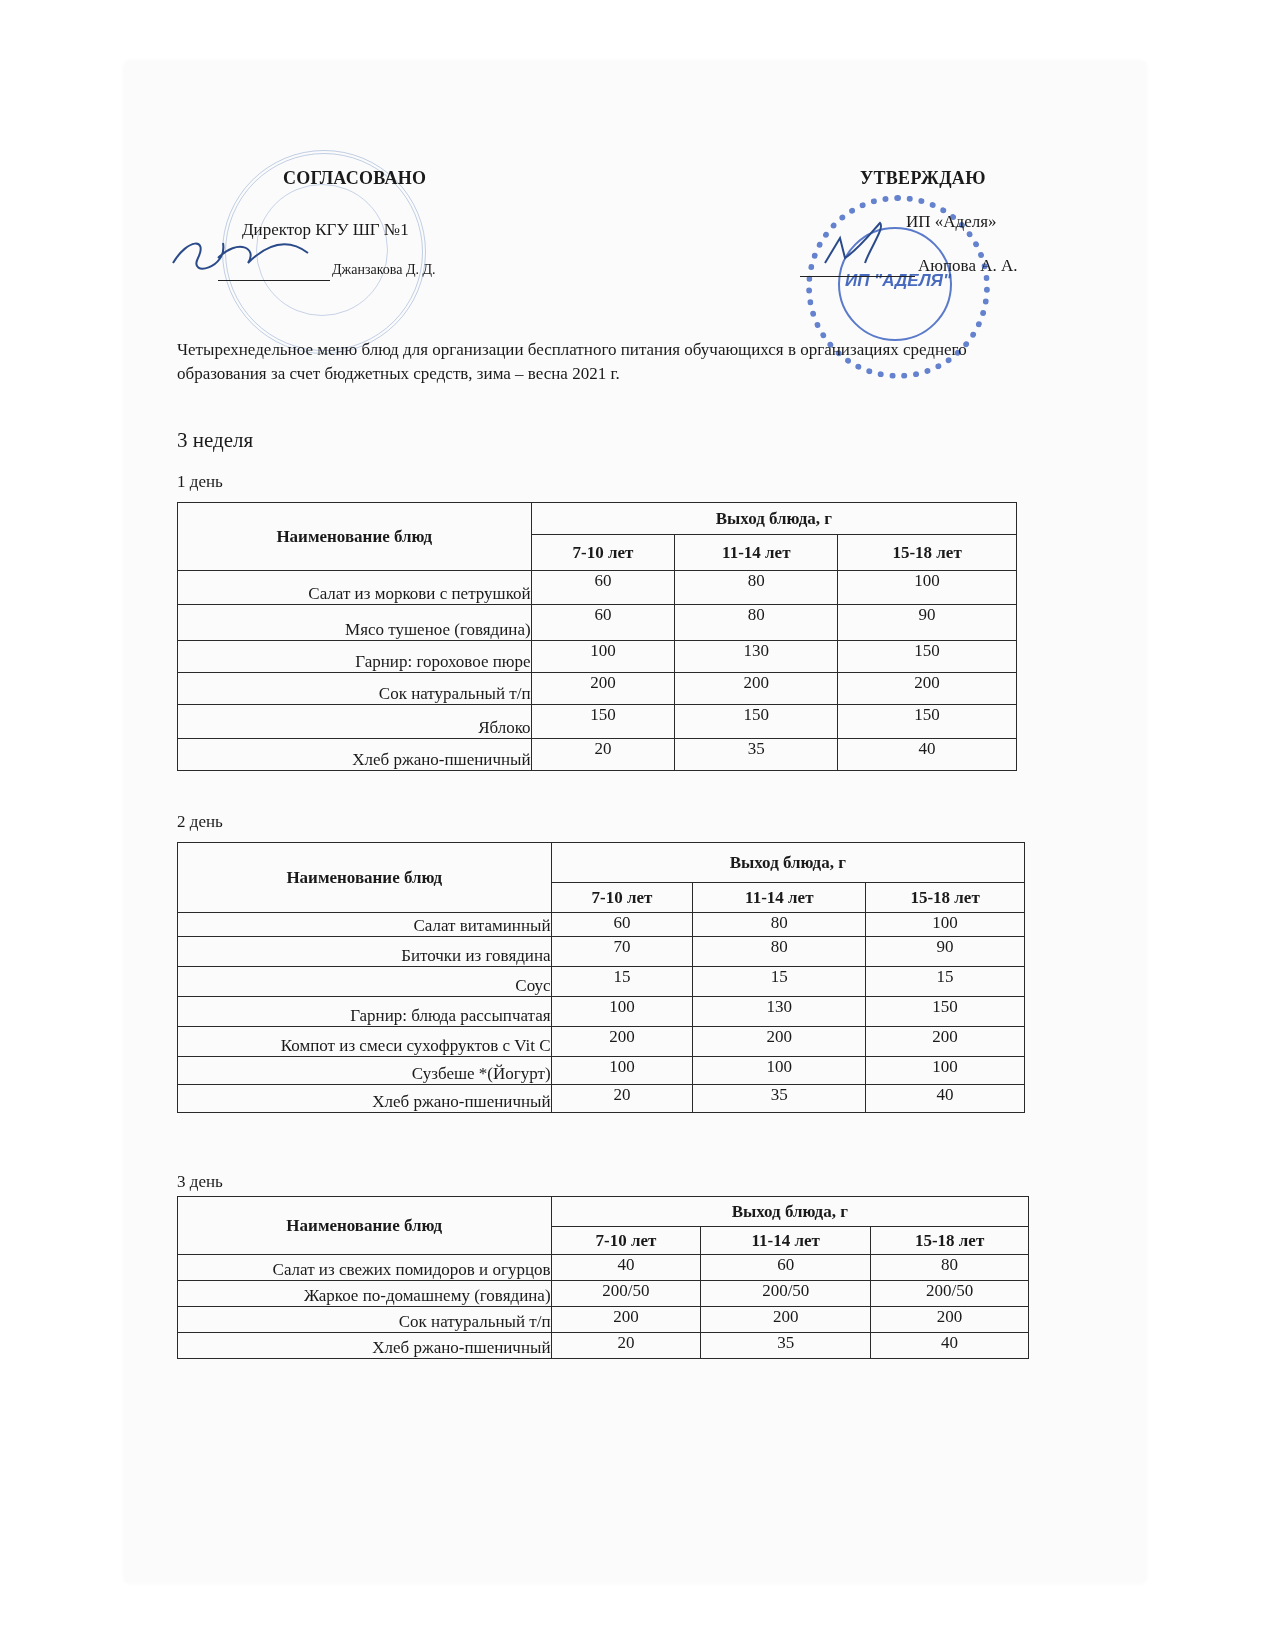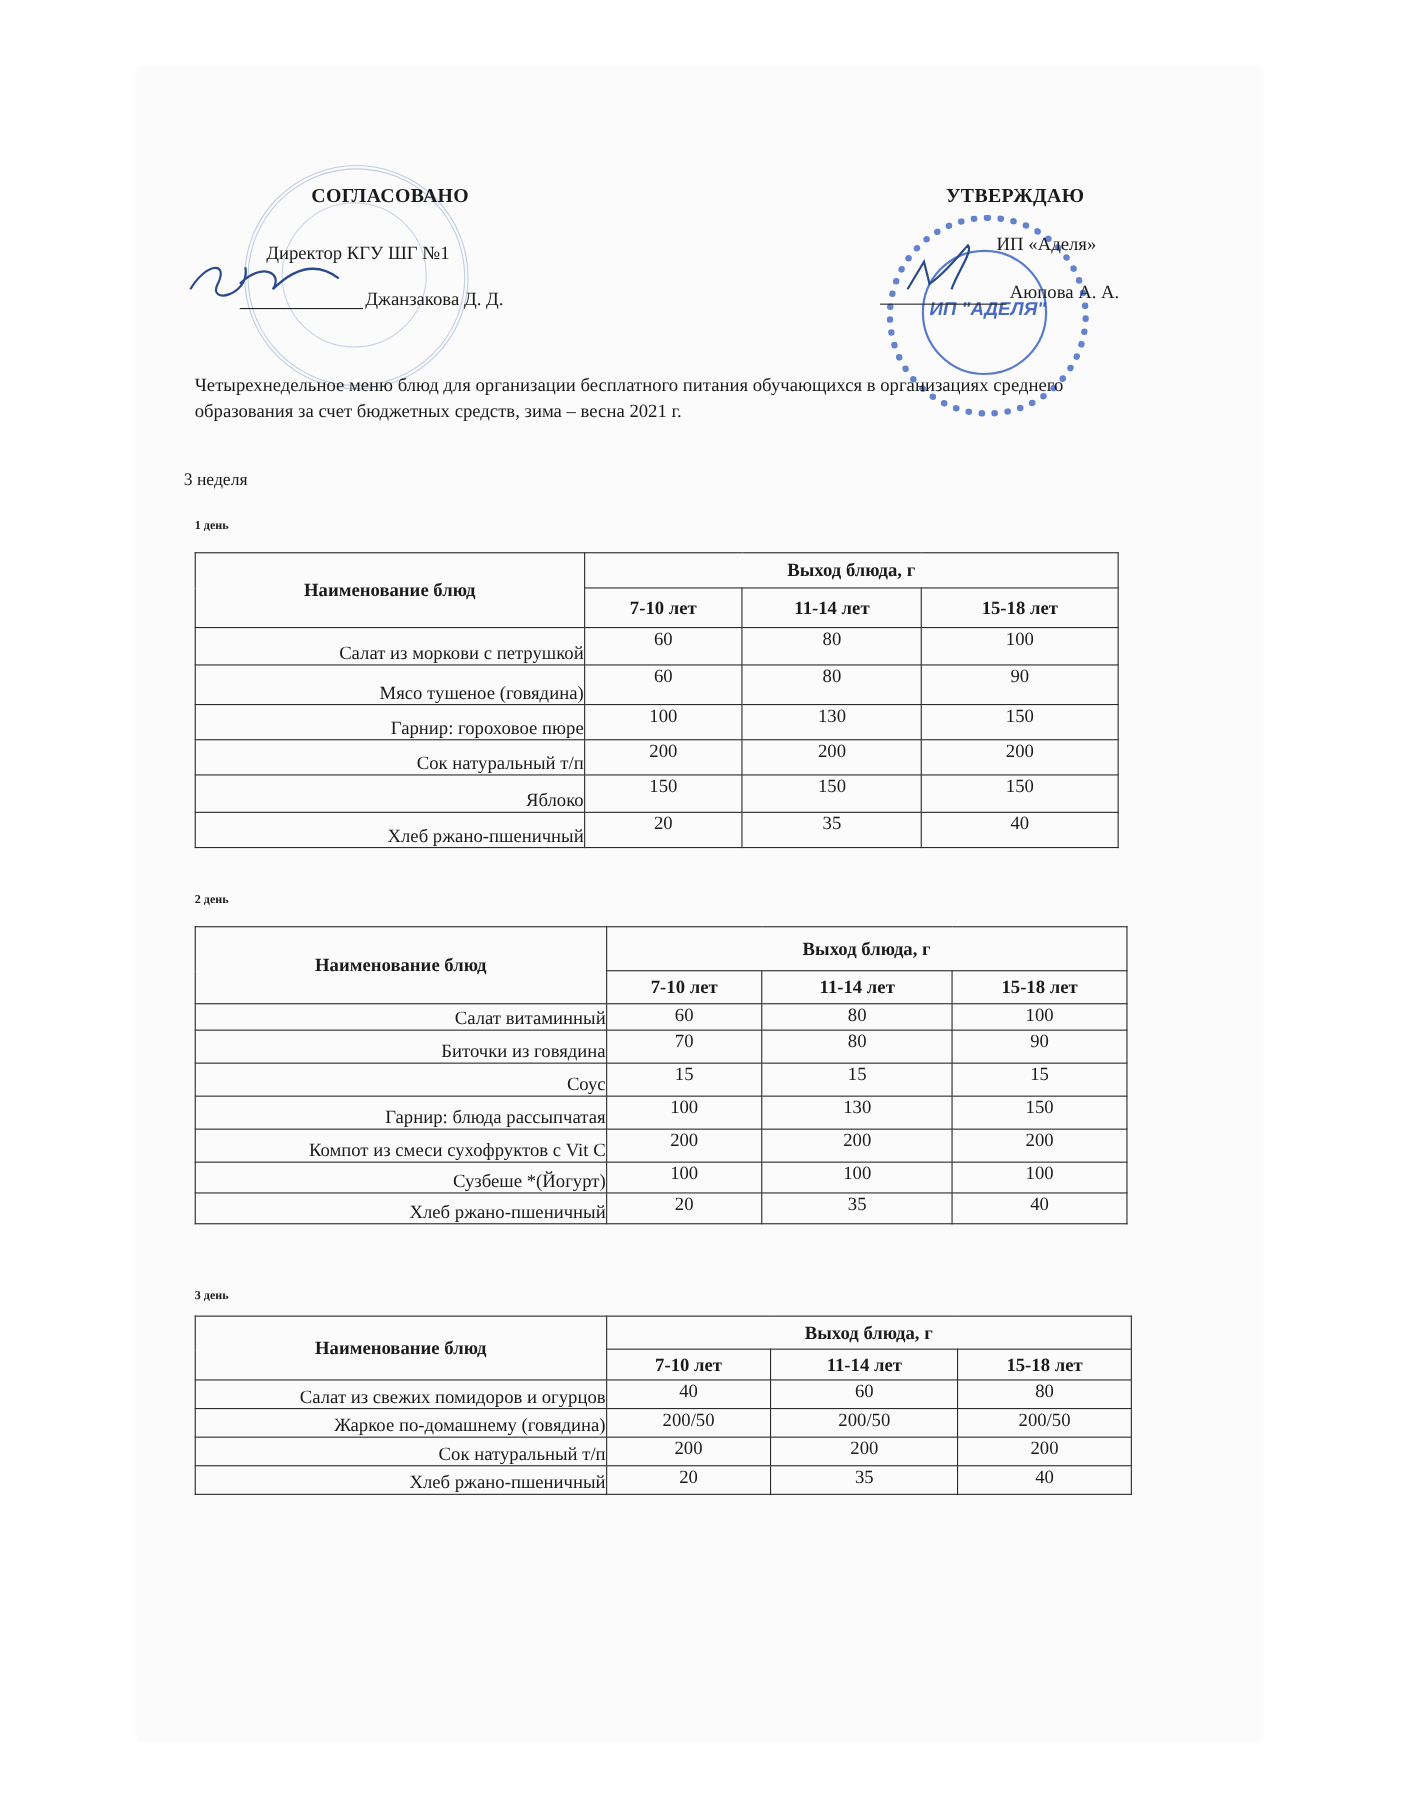--- a/index.html
+++ b/index.html
@@ -10,21 +10,21 @@
     .page-shade {
       position: absolute; left: 125px; top: 62px; width: 1020px; height: 1520px;
       background: #fbfbfb; box-shadow: 0 0 6px rgba(0,0,0,0.04);
     }
     .abs { position: absolute; }
     .approve-left { left: 255px; top: 168px; font-size: 17px; margin-left: 28px; }
     .approve-left .h { font-weight: bold; font-size: 18px; letter-spacing: 0.3px; }
     .approve-right { left: 860px; top: 168px; font-size: 17px; }
     .approve-right .h { font-weight: bold; font-size: 18px; letter-spacing: 0.3px; }
     .line1 { left: 242px; top: 220px; font-size: 17px; }
-    .line2 { left: 332px; top: 262px; font-size: 17px; }
+    .line2 { left: 332px; top: 262px; font-size: 14px; }
     .sigline-left { left: 218px; top: 280px; width: 112px; border-top: 1px solid #222; }
     .r-line1 { left: 906px; top: 212px; font-size: 17px; }
     .r-line2 { left: 918px; top: 256px; font-size: 17px; }
     .sigline-right { left: 800px; top: 276px; width: 115px; border-top: 1px solid #222; }
 
     .stamp-left {
       left: 222px; top: 150px; width: 196px; height: 196px; border-radius: 50%;
       border: 4px double rgba(120,150,200,0.45);
     }
     .stamp-left .inner {
@@ -41,22 +41,22 @@
     }
     .stamp-right .txt {
       position: absolute; left: 0; width: 100%; top: 70px; text-align: center;
       font-family: "Liberation Sans", sans-serif; font-style: italic; font-weight: bold;
       color: rgba(40,80,180,0.85); font-size: 17px;
     }
     .signature-left { left: 168px; top: 228px; }
     .signature-right { left: 820px; top: 218px; }
 
     .intro { left: 177px; top: 338px; width: 840px; font-size: 17px; line-height: 24px; }
-    .week { left: 167px; top: 428px; font-size: 16px; }
-    .day-title { font-size: 11px; font-weight: bold; }
+    .week { left: 177px; top: 428px; font-size: 21px; }
+    .day-title { font-size: 17px; font-weight: normal; }
 
     table.menu {
       position: absolute; border-collapse: collapse; font-size: 17px;
       transform-origin: left top;
     }
     table.menu td, table.menu th { border: 1.5px solid #2a2a2a; padding: 0; }
     table.menu th { font-weight: bold; text-align: center; }
     table.menu td.name { text-align: right; padding-left: 8px; vertical-align: bottom; }
     table.menu td.val { text-align: center; vertical-align: top; }
   </style>

